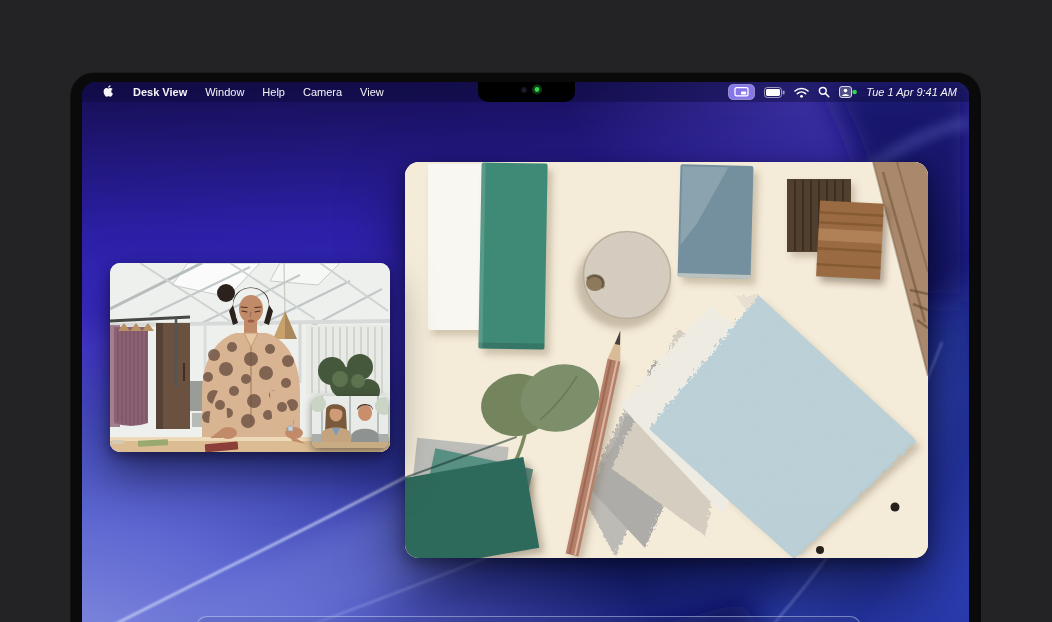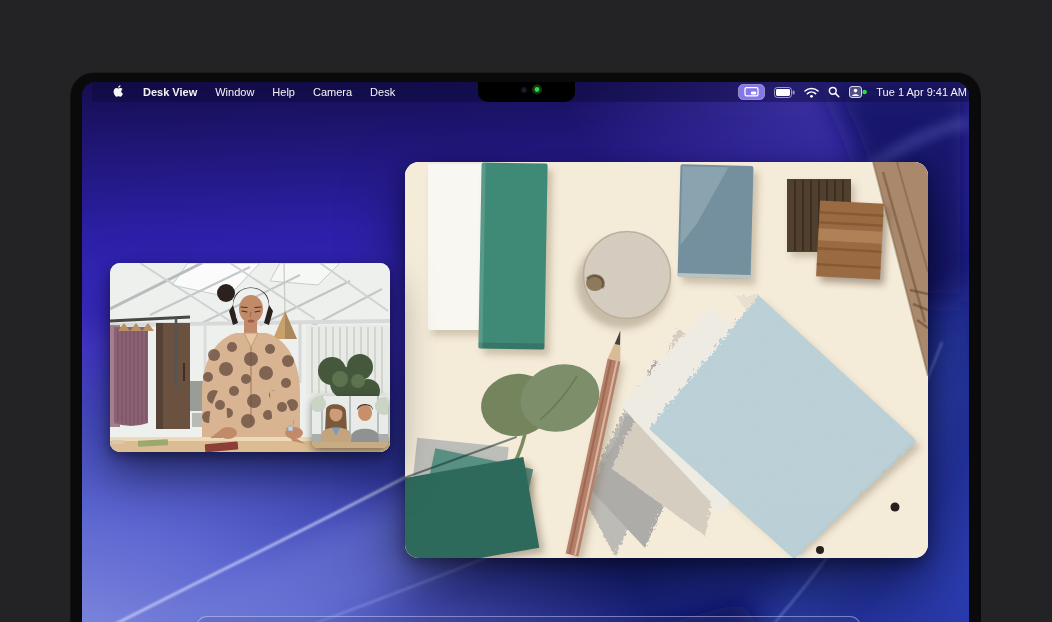--- a/index.html
+++ b/index.html
@@ -13,27 +13,27 @@
   .screen{position:absolute;left:12px;top:10px;width:887px;height:570px;
           border-radius:14px 14px 0 0;overflow:hidden;background:#191363;}
   .wallpaper{position:absolute;inset:0;
     background:
       radial-gradient(500px 300px at 88% 0%, rgba(92,80,222,.55), rgba(92,80,222,0) 60%),
       radial-gradient(1000px 620px at -8% 112%, #99a1e6 0%, #5c66d0 34%, rgba(58,70,190,0) 66%),
       radial-gradient(820px 560px at 106% 88%, #2e40b8 0%, #1a2584 46%, rgba(14,18,100,0) 74%),
       linear-gradient(178deg, #150e50 0%, #2c20a8 26%, #3e2ecc 44%, #232a9e 66%, #0d1160 100%);}
   .wallpaper svg{position:absolute;inset:0;}
   
-  .menubar{position:absolute;left:10px;top:0;width:887px;height:20px;
+  .menubar{position:absolute;left:0;top:0;width:887px;height:20px;
            background:rgba(12,9,56,.42);display:flex;align-items:center;
            color:#fff;font-size:11px;z-index:30;}
   .mb-left{display:flex;align-items:center;padding-left:11px;}
   .mb-left .menu-item{margin-right:0;padding:0 9px;white-space:nowrap;opacity:.96;}
   .mb-app{font-weight:700;}
-  .mb-right{margin-left:auto;display:flex;align-items:center;gap:9px;padding-right:12px;}
+  .mb-right{margin-left:auto;display:flex;align-items:center;gap:9px;padding-right:12px;font-style:italic;}
   .mb-right svg{display:block;}
   .clock{white-space:nowrap;font-size:11px;opacity:.95;}
   
   .notch{position:absolute;left:396px;top:0;width:97px;height:20px;background:#000;
          border-radius:0 0 10px 10px;z-index:40;}
   
   .win{position:absolute;overflow:hidden;}
   .facetime-window{left:28px;top:181px;width:280px;height:189px;border-radius:10px;
         box-shadow:0 22px 44px rgba(0,0,10,.5), 0 4px 12px rgba(0,0,10,.4);z-index:20;background:#eef0ee;}
   .deskview-window{left:323px;top:80px;width:523px;height:396px;border-radius:14px;
@@ -81,21 +81,21 @@
         <div class="mb-left">
           <span class="menu-item">
             <svg width="13" height="14" viewBox="0 0 13 14">
               <path fill="#ffffff" d="M9.3,7.4c0-1.5,1.2-2.2,1.3-2.3C9.9,4.1,8.9,4,8.5,4C7.6,3.9,6.8,4.5,6.4,4.5 C5.9,4.5,5.2,4,4.5,4C3.5,4,2.6,4.6,2.1,5.5c-1,1.8-0.3,4.4,0.7,5.8c0.5,0.7,1.1,1.5,1.8,1.4c0.7,0,1-0.5,1.9-0.5 c0.9,0,1.1,0.5,1.9,0.5c0.8,0,1.3-0.7,1.8-1.4c0.6-0.8,0.8-1.6,0.8-1.7C10.9,9.6,9.3,9,9.3,7.4z M7.9,3C8.3,2.5,8.6,1.9,8.5,1.2 C7.9,1.3,7.2,1.6,6.8,2.1C6.4,2.5,6.1,3.2,6.2,3.8C6.9,3.9,7.5,3.5,7.9,3z"></path>
             </svg>
           </span>
           <span class="menu-item mb-app">Desk View</span>
           <span class="menu-item">Window</span>
           <span class="menu-item">Help</span>
           <span class="menu-item">Camera</span>
-          <span class="menu-item">Desk</span>
+          <span class="menu-item">View</span>
         </div>
         <div class="mb-right">
           <svg width="27" height="16" viewBox="0 0 27 16">
             <rect x="0.5" y="0.5" width="26" height="15" rx="4.5" stroke="rgba(255,255,255,.38)" fill="#8577ea"></rect>
             <rect x="7" y="3.6" width="13" height="8.2" rx="1.6" fill="none" stroke="#ffffff" stroke-width="1.3"></rect>
             <rect x="13" y="7.6" width="5.2" height="3" rx="0.8" fill="#ffffff"></rect>
           </svg>
           <svg width="21" height="11" viewBox="0 0 21 11">
             <rect x="0.5" y="0.5" width="17" height="10" rx="2.8" fill="none" stroke="rgba(255,255,255,.55)"></rect>
             <rect x="2" y="2" width="14" height="7" rx="1.4" fill="#ffffff"></rect>

